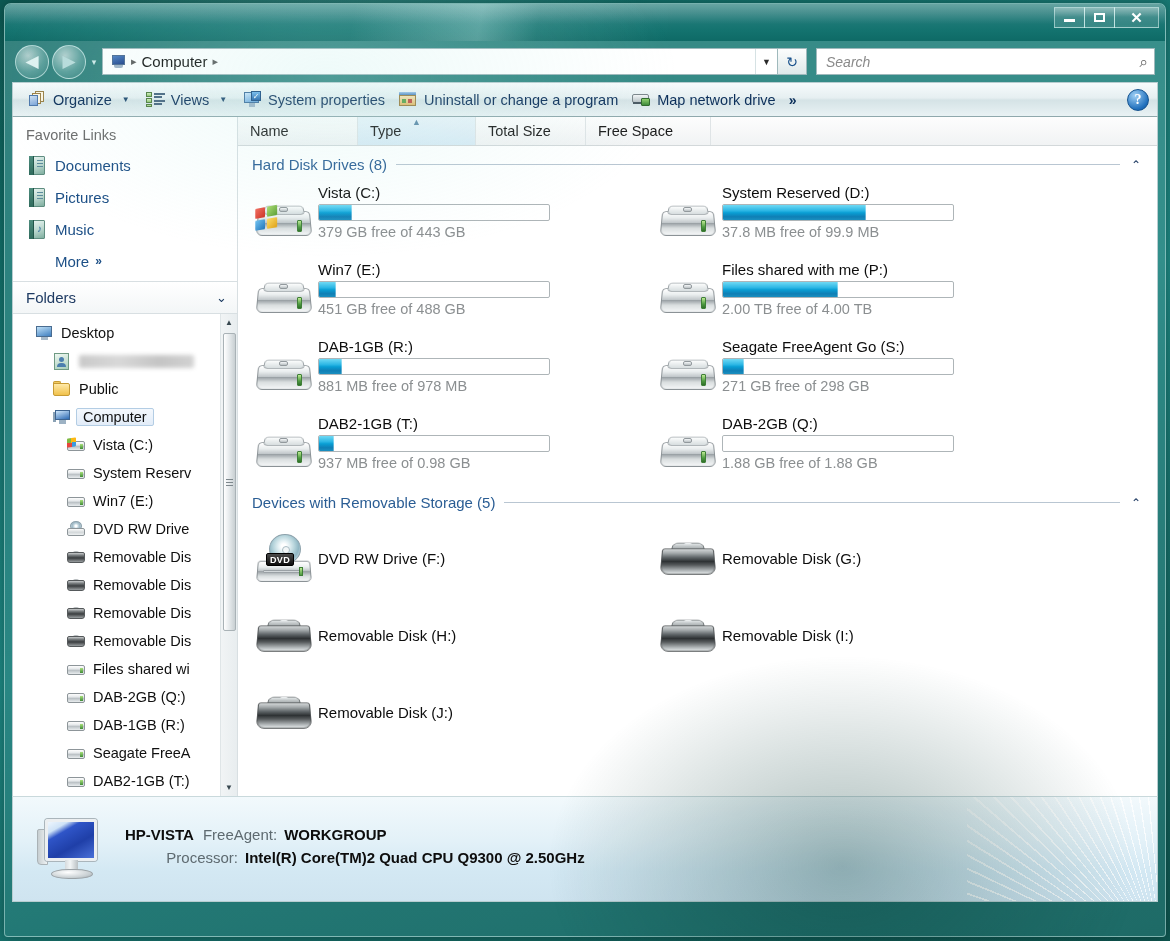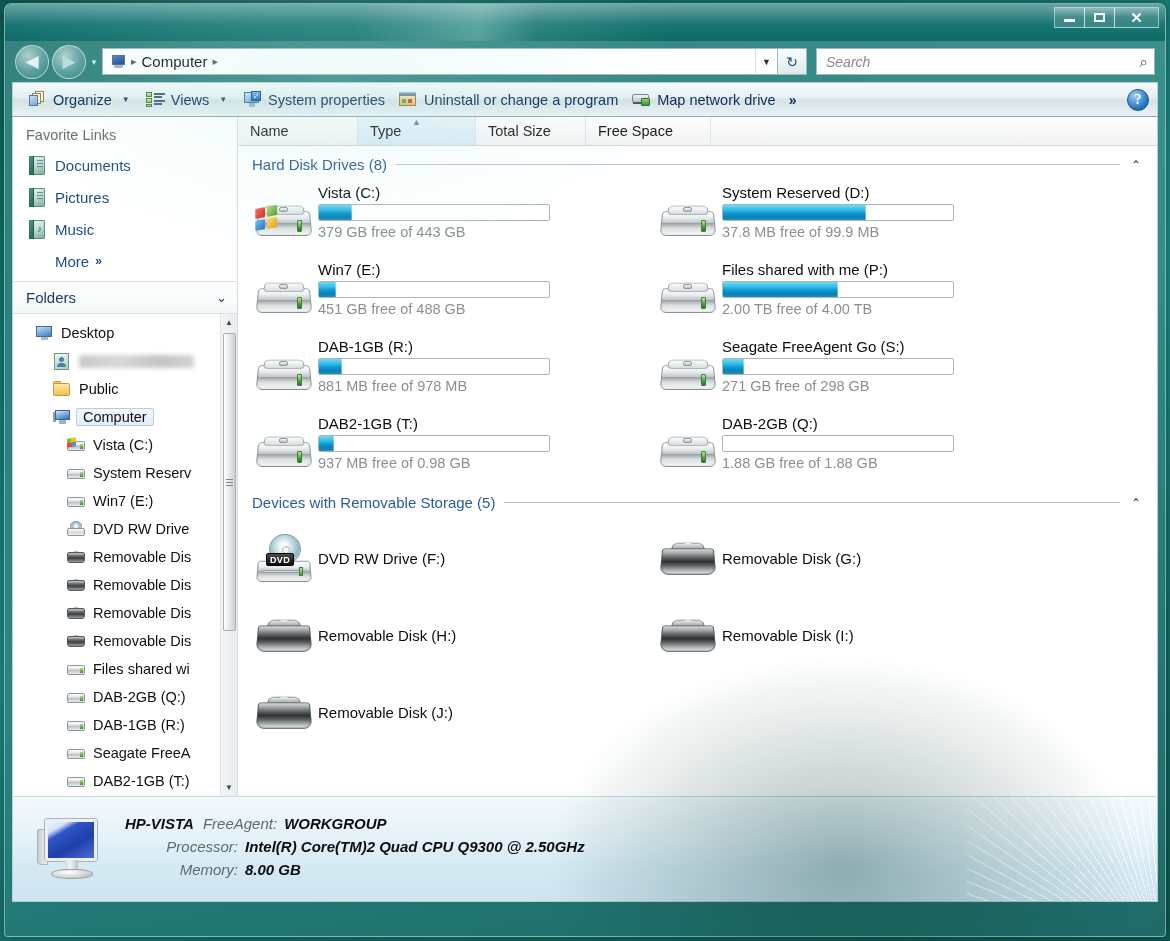--- a/index.html
+++ b/index.html
@@ -523,21 +523,21 @@
     position: absolute; left: 20px; top: 56px; width: 42px; height: 10px;
     border-radius: 50%/60%;
     background: radial-gradient(ellipse at 40% 30%, #ffffff, #c9d0d3 65%, #9ba2a6);
     border: 1px solid #9ba2a6;
   }
   #details-icon .side {
     position: absolute; left: 6px; top: 16px; width: 11px; height: 36px;
     background: linear-gradient(90deg,#c7ced1,#eef2f3);
     border: 1px solid #aab2b6; border-radius: 2px 0 0 4px;
   }
-  #details-text { margin-left: 12px; position: relative; z-index: 2; font-style: italic; }
+  #details-text { margin-left: 12px; position: relative; z-index: 2; }
   .detail-line { display: flex; align-items: baseline; margin-bottom: 6px; font-size: 15px; }
   .detail-label { color: #5e6a70; text-align: right; width: 120px; padding-right: 7px; flex: none; }
   .detail-label.strong { color: #0d0d0d; font-weight: bold; width: auto; padding-right: 9px; }
   .detail-value { color: #0d0d0d; font-weight: bold; }
 </style>
 </head>
 <body>
 
 <div id="desktop">
   <div id="window">
@@ -1086,21 +1086,17 @@
       <div id="details-text">
         <div class="detail-line">
           <span class="detail-label strong">HP-VISTA</span>
           <span class="detail-label" style="width:auto;padding-right:7px;">FreeAgent:</span>
           <span class="detail-value">WORKGROUP</span>
         </div>
         <div class="detail-line">
           <span class="detail-label">Processor:</span>
           <span class="detail-value">Intel(R) Core(TM)2 Quad  CPU   Q9300  @ 2.50GHz</span>
         </div>
-        <div class="detail-line">
-          <span class="detail-label">Memory:</span>
-          <span class="detail-value">8.00 GB</span>
-        </div>
       </div>
     </div>
 
   </div>
 </div>
 
 </body></html>

